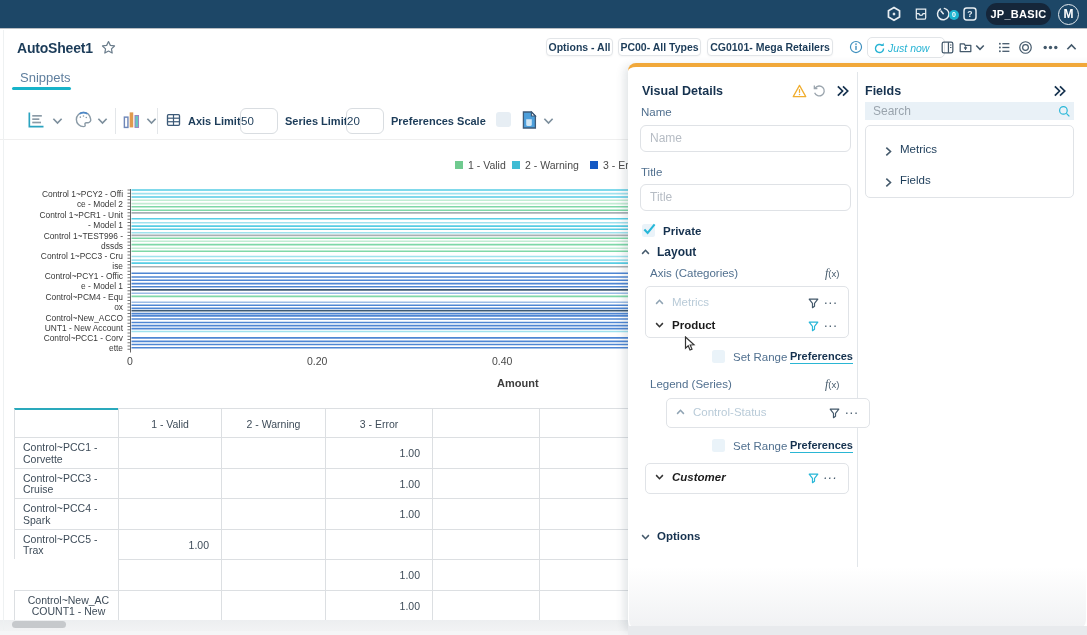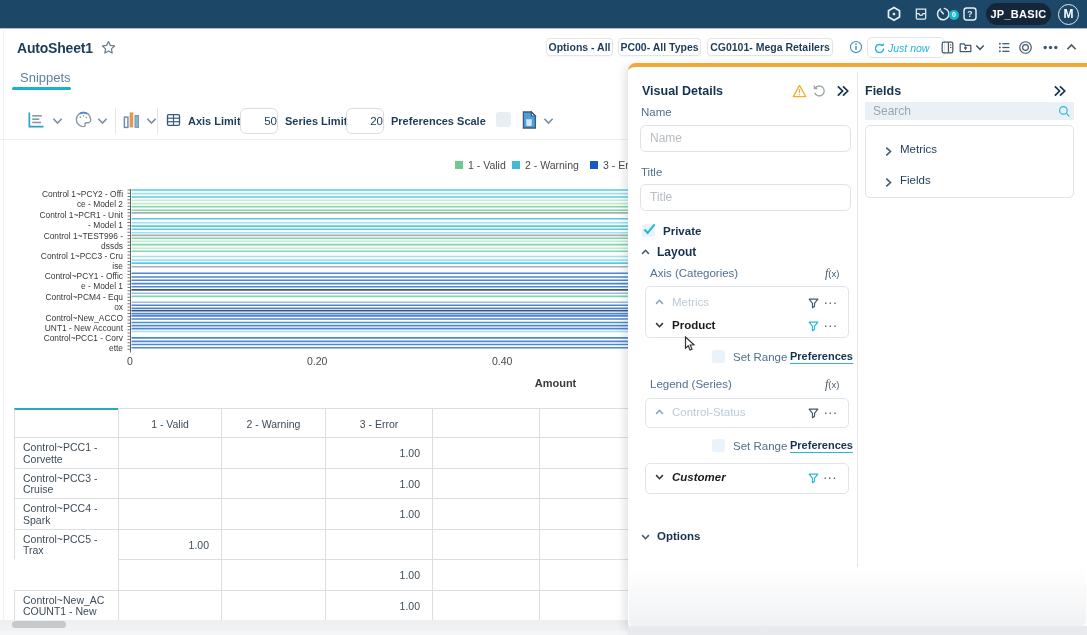--- a/index.html
+++ b/index.html
@@ -34,36 +34,36 @@
 #snip { position:absolute; left:20px; top:70px; font-size:13px; color:#5f7f9e; }
 #snipline { position:absolute; left:12px; top:86.5px; width:59px; height:3px;
   background:#17b3c9; border-radius:2px; }
 
 
 #toolbar { position:absolute; left:0; top:104px; width:552px; height:35px; }
 #toolbar .lbl { position:absolute; top:11px; font-size:11px; font-weight:600;
   color:#1c3c59; white-space:nowrap; }
 .tin { position:absolute; top:3.5px; width:38px; height:26px;
   border:1px solid #d9dde1; border-radius:6px; font-size:11.5px; color:#1c3c59;
-  text-align:right; line-height:24px; }
+  text-align:left; line-height:24px; }
 .vsep { position:absolute; top:4px; width:1px; height:26px; background:#e3e6e9; }
 #tbchk { position:absolute; left:496px; top:8px; width:15px; height:15px;
   background:#e7eef4; border-radius:3px; }
 #tbborder { position:absolute; left:0px; top:139px; width:628px; height:1px;
   background:#efefef; }
 
 
 #chart { position:absolute; left:0; top:140px; width:628px; height:260px;
   overflow:hidden; }
 .leg { position:absolute; top:159px; font-size:10.5px; color:#4a4a4a; }
 .legsq { position:absolute; top:161px; width:8px; height:8px; }
 .ylab { position:absolute; width:112px; text-align:right; font-size:8.4px;
   line-height:10px; color:#383838; }
 .xlab { position:absolute; top:355px; font-size:10.5px; color:#4a4a4a; }
-#amount { position:absolute; left:497px; top:377px; width:117px; text-align:center;
+#amount { position:absolute; left:497px; top:377px; width:117px; text-align:left;
   font-size:11px; font-weight:bold; color:#3c3c3c; }
 
 
 #tbl { position:absolute; left:14px; top:408px; width:614px; height:214px;
   overflow:hidden; font-size:10.5px; color:#3e4c59; }
 .tcell { position:absolute; border-left:1px solid #dcdfe2; border-top:1px solid #dcdfe2; }
 .rowlab { padding:4px 4px 0 8px; line-height:11.5px; }
 .val { position:absolute; font-size:10.5px; color:#3e4c59; text-align:right; }
 #scrollbar { position:absolute; left:0; top:620px; width:628px; height:11px;
   background:linear-gradient(#eceef0,#f2f3f4); }
@@ -426,21 +426,21 @@
 <div class="tcell" style="left:311px;top:120.5px;width:107px;height:30.5px;"></div>
 <div class="tcell" style="left:418px;top:120.5px;width:107px;height:30.5px;"></div>
 <div class="tcell" style="left:525px;top:120.5px;width:135px;height:30.5px;"></div>
 <div class="tcell" style="left:104px;top:151.0px;width:103px;height:30.5px;"></div>
 <div class="tcell" style="left:207px;top:151.0px;width:104px;height:30.5px;"></div>
 <div class="tcell" style="left:311px;top:151.0px;width:107px;height:30.5px;">
         <div class="val" style="right:12px;top:9.2px;">1.00</div>
       </div>
 <div class="tcell" style="left:418px;top:151.0px;width:107px;height:30.5px;"></div>
 <div class="tcell" style="left:525px;top:151.0px;width:135px;height:30.5px;"></div>
-<div class="tcell" style="left:0px;top:181.5px;width:104px;height:32px;">
+<div class="tcell" style="left:0px;top:181.5px;width:104px;height:32px;text-align:center;">
         <div class="rowlab">Control~New_AC<br>COUNT1 - New</div>
       </div>
 <div class="tcell" style="left:104px;top:181.5px;width:103px;height:30.5px;"></div>
 <div class="tcell" style="left:207px;top:181.5px;width:104px;height:30.5px;"></div>
 <div class="tcell" style="left:311px;top:181.5px;width:107px;height:30.5px;">
         <div class="val" style="right:12px;top:9.2px;">1.00</div>
       </div>
 <div class="tcell" style="left:418px;top:181.5px;width:107px;height:30.5px;"></div>
 <div class="tcell" style="left:525px;top:181.5px;width:135px;height:30.5px;"></div>
     </div>
@@ -513,21 +513,21 @@
       <path d="M1.5 1 L1.5 12.2 4.2 9.8 6 14 8 13.1 6.2 9 10 8.8z" fill="#fff" stroke="#333" stroke-width="1.2"></path>
     </svg>
 
     <div class="chk" style="left:84px;top:283px"></div>
     <div class="abs setrange" style="left:105px;top:284px">Set Range</div>
     <div class="abs prefs" style="left:162px;top:283px">Preferences</div>
 
     <div class="lab" style="left:22px;top:311px">Legend (Series)</div>
     <div class="abs" style="left:197px;top:310px;font-size:12px;color:#44596b;font-family:'Liberation Serif',serif;font-style:italic">f<span style="font-style:normal;font-size:9.5px;font-family:'Liberation Sans',sans-serif">(x)</span></div>
 
-    <div class="box" style="top:331px;height:30px;">
+    <div class="box" style="top:331px;height:30px;margin-left:21px;">
       <div class="boxrow" style="top:2px">
         <svg class="abs" style="left:9px;top:8px" width="9" height="6" viewBox="0 0 12 8">
             <path d="M1.5 6.5 6 1.8 10.5 6.5" fill="none" stroke="#8fa3b3" stroke-width="2"></path>
           </svg>
         <div class="rname ghost">Control-Status</div>
         <svg class="abs" style="left:162px;top:7px" width="11" height="11" viewBox="0 0 14 14">
             <path d="M1.5 1.5h11L8.3 6.8v3.7l-2.6 1.9V6.8z" fill="none" stroke="#44596b" stroke-width="1.5" stroke-linejoin="round"></path>
           </svg>
         <div class="abs" style="left:178px;top:1px;font-size:13px;color:#44596b;letter-spacing:1px">...</div>
       </div>

